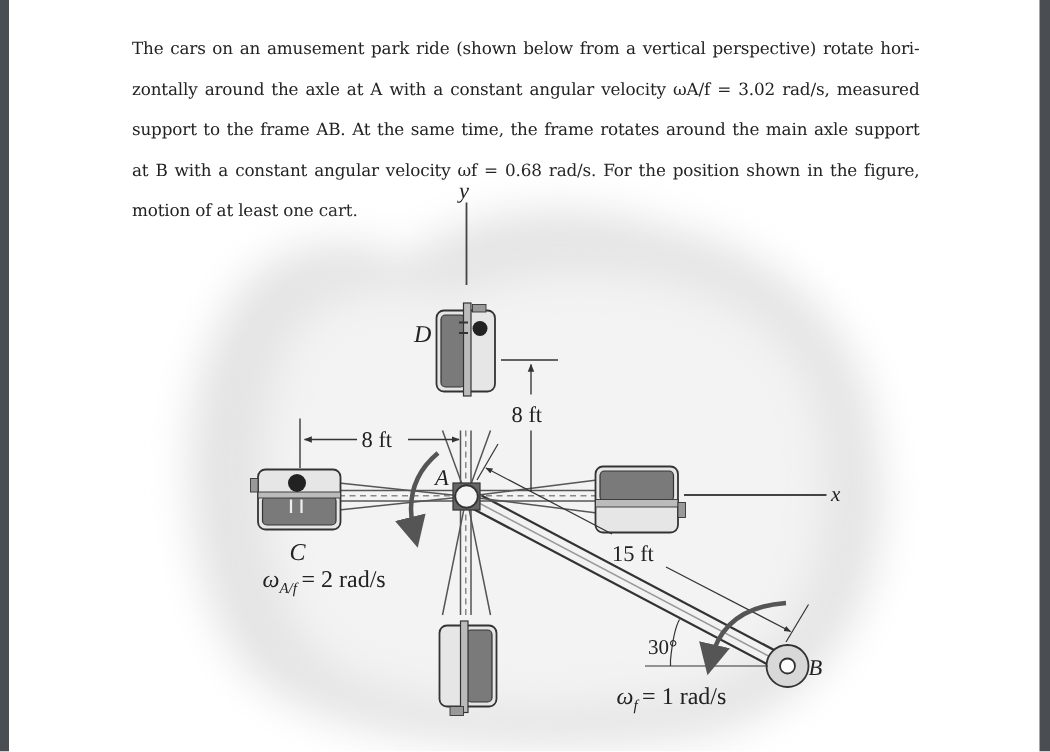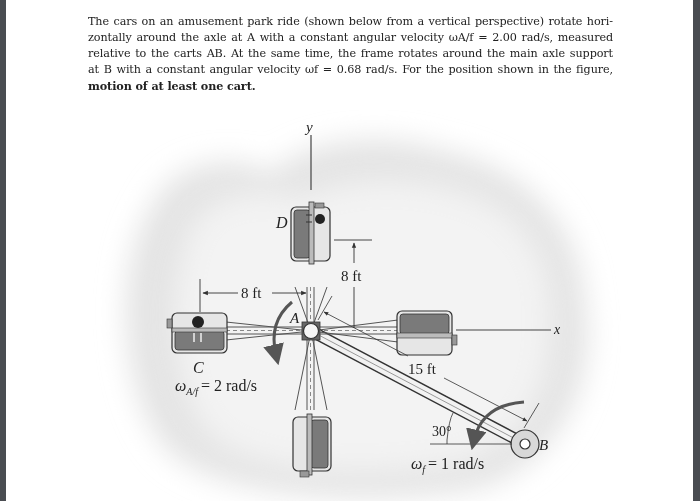--- a/index.html
+++ b/index.html
@@ -9,35 +9,35 @@
     font-family: "DejaVu Serif", "Liberation Serif", serif;
   }
   .border-left { position: absolute; left: 0; top: 0; width: 6px; height: 501px; background: #4a4d52; }
   .border-right { position: absolute; right: 0; top: 0; width: 7px; height: 501px; background: #4a4d52; }
   .problem {
     position: absolute; left: 88px; top: 14px; width: 525px;
     font-family: "DejaVu Serif", "Liberation Serif", serif;
     font-size: 11.2px; line-height: 16px; color: #222;
     text-align: justify; letter-spacing: -0.1px;
   }
-  .problem .line { display: block; text-align: justify; text-align-last: justify; white-space: nowrap; }
-  .problem .line.last { text-align-last: left; font-weight: bold; }
+  .problem .line { display: block; text-align: justify; text-align-last: justify; white-space: nowrap; margin-top: 11px; }
+  .problem .line.last { text-align-last: left; }
   .figure { position: absolute; left: 0; top: 110px; width: 700px; height: 391px; }
   .fig-label { font-family: "Liberation Serif", serif; fill: #222; }
 </style>
 </head>
 <body>
 
 <div class="border-left"></div>
 <div class="border-right"></div>
 
 <div class="problem">
   <span class="line">The cars on an amusement park ride (shown below from a vertical perspective) rotate hori-</span>
-  <span class="line">zontally around the axle at A with a constant angular velocity ωA/f = 2.00 rad/s, measured</span>
-  <span class="line">relative to the carts AB. At the same time, the frame rotates around the main axle support</span>
+  <span class="line">zontally around the axle at A with a constant angular velocity ωA/f = 3.02 rad/s, measured</span>
+  <span class="line">support to the frame AB. At the same time, the frame rotates around the main axle support</span>
   <span class="line">at B with a constant angular velocity ωf = 0.68 rad/s. For the position shown in the figure,</span>
   <span class="line last">motion of at least one cart.</span>
 </div>
 
 <svg class="figure" viewBox="0 110 700 391" width="700" height="391">
   <defs>
     <radialGradient id="blob" cx="50%" cy="52%" r="55%">
       <stop offset="0%" stop-color="#f7f7f7"></stop>
       <stop offset="60%" stop-color="#ececec"></stop>
       <stop offset="85%" stop-color="#e0e0e0"></stop>

